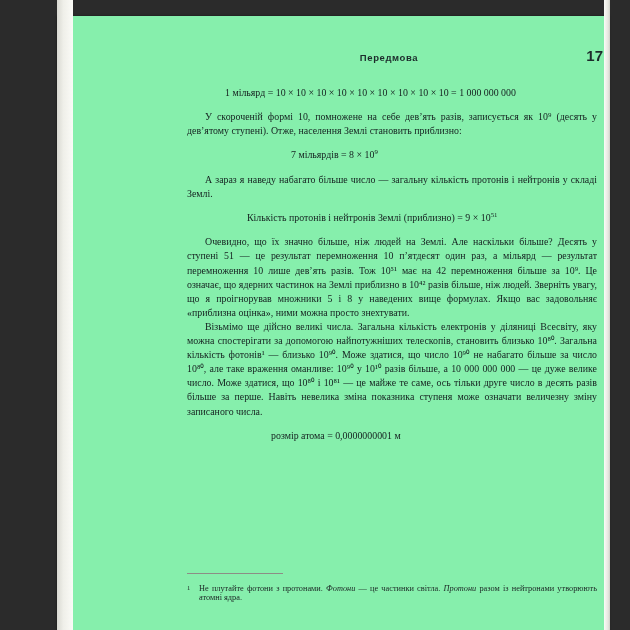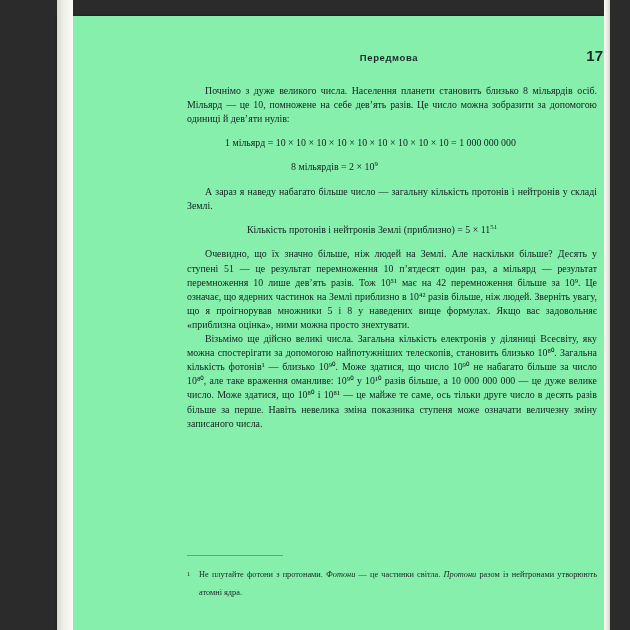--- a/index.html
+++ b/index.html
@@ -122,21 +122,21 @@
     bottom: 44px;
   }
   .fn-rule {
     width: 96px;
     height: 1px;
     background: #8d8d86;
     margin-bottom: 5px;
   }
   .footnote {
     font-size: 8.3px;
-    line-height: 18px;
+    line-height: 9px;
     color: #1b2524;
     text-align: justify;
     text-indent: 0;
     padding-left: 12px;
     position: relative;
     margin-top: 10px;
   }
   .fn-marker {
     position: absolute;
     left: 0;
@@ -152,37 +152,38 @@
 <div class="page-sheet">
   <div class="content">
 
     <div class="header">
       <div class="running-head">Передмова</div>
       <div class="folio">17</div>
     </div>
 
     <div class="body-col">
 
-      <p class="para">Почнімо з дуже великого числа. Населення планети становить близько 8 мільярдів осіб. Мільярд — це 10, помножене на себе дев’ять разів. Це число можна зобразити за допомогою одиниці й дев’яти нулів:</p>
 
       <div class="display centered3">1 мільярд = 10 × 10 × 10 × 10 × 10 × 10 × 10 × 10 × 10 = 1 000 000 000</div>
 
+      <p class="para">У скороченій формі 10, помножене на себе дев’ять разів, записується як 10⁹ (десять у дев’ятому ступені). Отже, населення Землі становить приблизно:</p>
 
-      <div class="display centered2"><span>8 мільярдів = 2 × 10</span><sup>9</sup></div>
+      <div class="display centered2"><span>7 мільярдів = 8 × 10</span><sup>9</sup></div>
 
 
       <p class="para gap">А зараз я наведу набагато більше число — загальну кількість протонів і нейтронів у складі Землі.</p>
 
-      <div class="display centered"><span>Кількість протонів і нейтронів Землі (приблизно) = 5 × 11</span><sup>51</sup></div>
+      <div class="display centered"><span>Кількість протонів і нейтронів Землі (приблизно) = 9 × 10</span><sup>51</sup></div>
 
       <p class="para">Очевидно, що їх значно більше, ніж людей на Землі. Але наскільки більше? Десять у ступені 51 — це результат перемноження 10 п’ятдесят один раз, а мільярд — результат перемноження 10 лише дев’ять разів. Тож 10⁵¹ має на 42 перемноження більше за 10⁹. Це означає, що ядерних частинок на Землі приблизно в 10⁴² разів більше, ніж людей. Зверніть увагу, що я проігнорував множники 5 і 8 у наведених вище формулах. Якщо вас задовольняє «приблизна оцінка», ними можна просто знехтувати.</p>
 
       <p class="para">Візьмімо ще дійсно великі числа. Загальна кількість електронів у діляниці Всесвіту, яку можна спостерігати за допомогою найпотужніших телескопів, становить близько 10⁸⁰. Загальна кількість фотонів¹ — близько 10⁹⁰. Може здатися, що число 10⁹⁰ не набагато більше за число 10⁸⁰, але таке враження оманливе: 10⁹⁰ у 10¹⁰ разів більше, а 10 000 000 000 — це дуже велике число. Може здатися, що 10⁸⁰ і 10⁸¹ — це майже те саме, ось тільки друге число в десять разів більше за перше. Навіть невелика зміна показника ступеня може означати величезну зміну записаного числа.</p>
 
 
+      <div class="display centered4">розмір атома = 0,0000000001 м</div>
     </div>
 
     <div class="footnote-wrap">
       <div class="fn-rule"></div>
       <div class="footnote">
         <span class="fn-marker">1</span><span>Не плутайте фотони з протонами. </span><span class="it">Фотони</span><span> — це частинки світла. </span><span class="it">Протони</span><span> разом із нейтронами утворюють атомні ядра.</span>
       </div>
     </div>
 
   </div>

